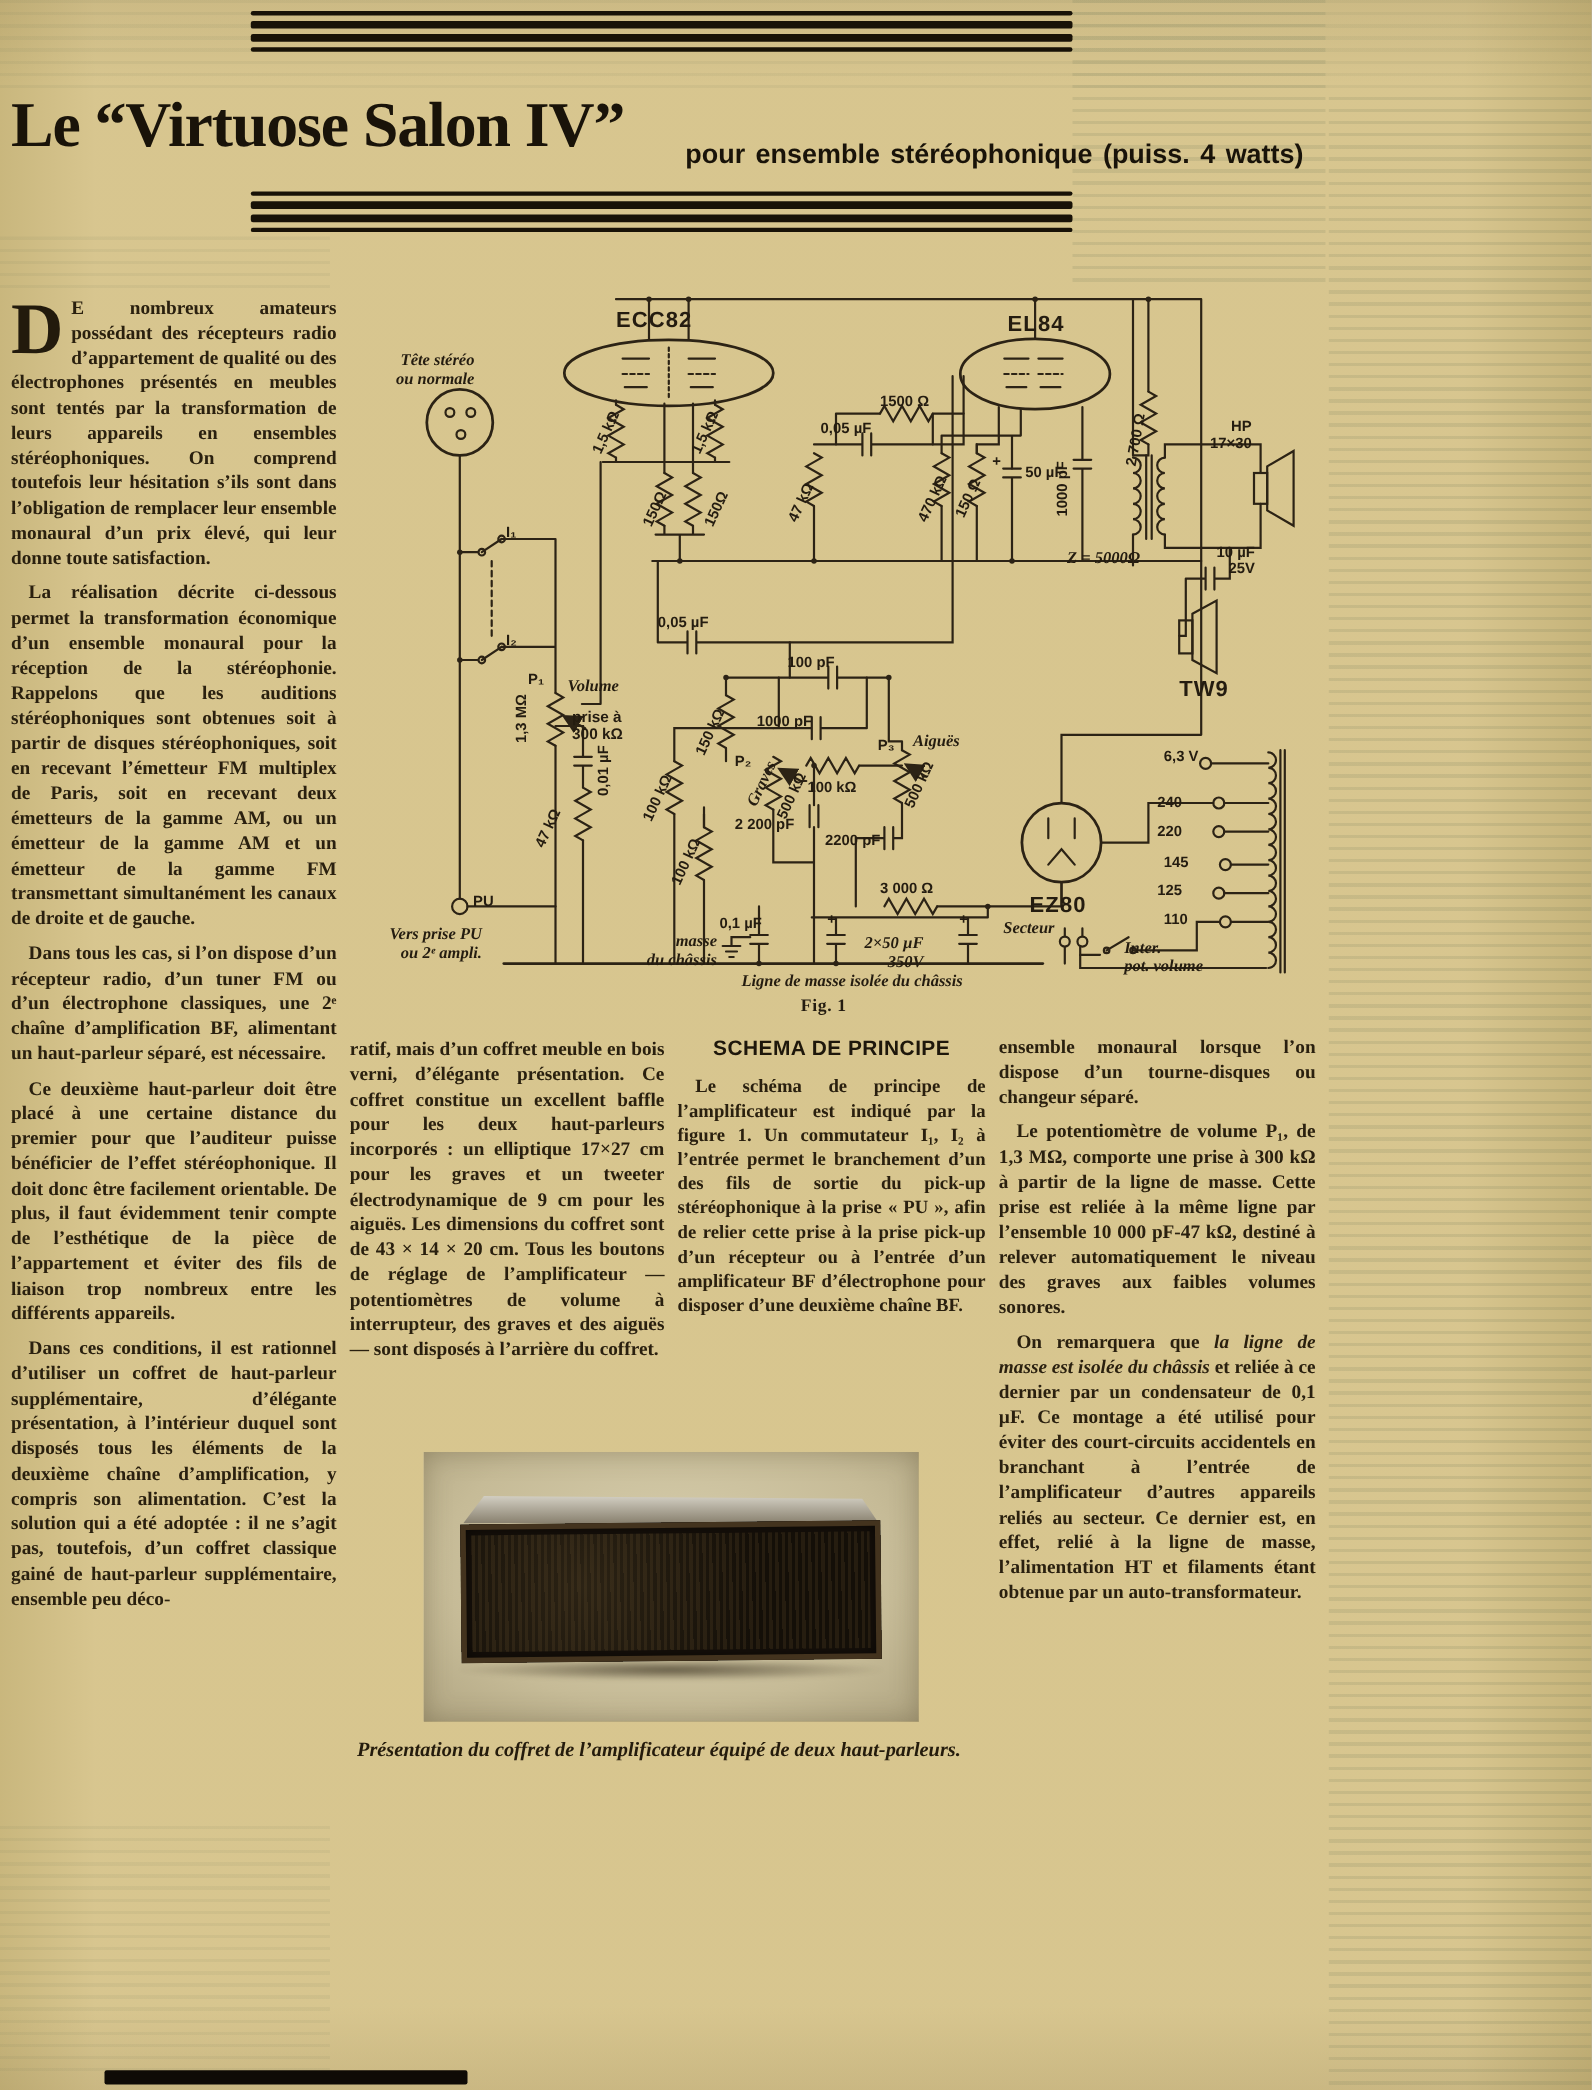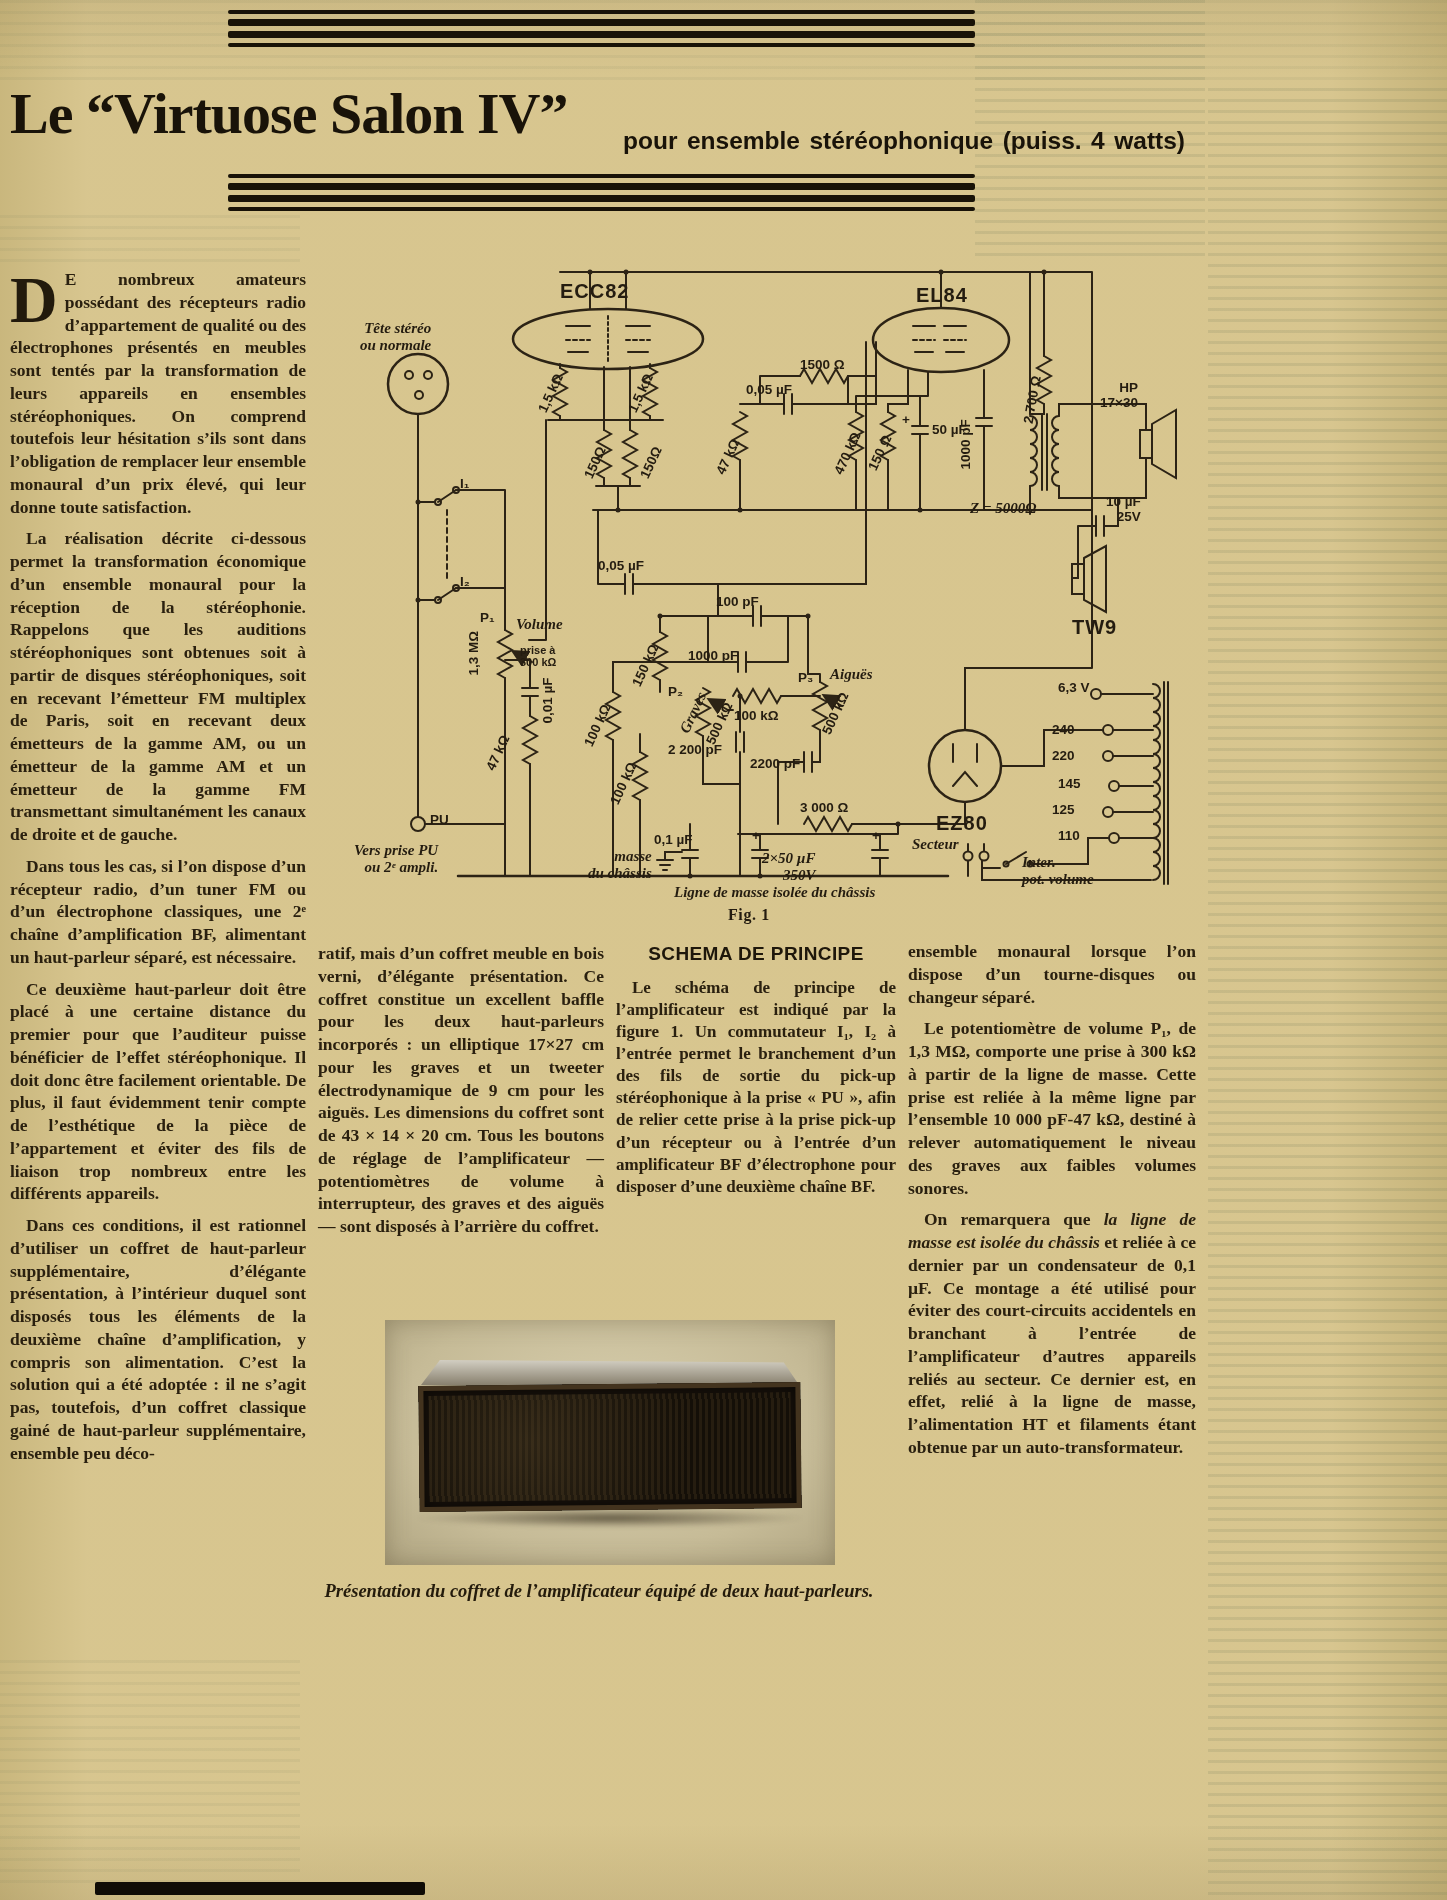--- a/index.html
+++ b/index.html
@@ -40,21 +40,21 @@
   .colhead{margin:4px 0 12px;font:700 19px/1.1 "Liberation Sans",sans-serif;text-align:center;letter-spacing:.4px;color:#1e170b;}
 
   
   .schem{position:absolute;left:308px;top:264px;width:897px;height:660px;}
   .schem svg{position:absolute;left:0;top:0;}
   .labels{position:absolute;left:0;top:0;width:100%;height:100%;}
   .sl{position:absolute;font:700 13.5px/1.12 "Liberation Sans",sans-serif;color:#241c10;white-space:pre;transform-origin:0 50%;}
   .sl.big{font-size:20px;letter-spacing:1px;}
   .sl.it{font:700 italic 15px/1.12 "Liberation Serif",serif;}
   .sl.ctr{text-align:right;}
-  .sl.sm{font-size:11px;}
+  .sl.sm{font-size:14px;}
   .sl.fig{font:700 16px "Liberation Serif",serif;letter-spacing:.6px;}
 
   
   .photo{position:absolute;left:385px;top:1320px;width:450px;height:245px;overflow:hidden;
     background:radial-gradient(ellipse at 50% 42%,#d8cfae 0%,#c6bb97 65%,#b1a683 100%);
     box-shadow:inset 0 0 24px rgba(80,68,40,.35);}
   .cab-shadow{position:absolute;left:28px;top:188px;width:394px;height:20px;
     background:radial-gradient(ellipse,rgba(35,26,12,.6),rgba(0,0,0,0) 70%);filter:blur(2px);}
   .cab-top{position:absolute;left:36px;top:40px;width:378px;height:25px;
     background:linear-gradient(#d2cec2,#88806e);
@@ -329,21 +329,21 @@
         <span class="sl" style="left: 518px; top: 462px; transform: rotate(-65deg);">500 kΩ</span>
         <span class="sl" style="left: 360px; top: 478px;">2 200 pF</span>
         <span class="sl" style="left: 306px; top: 532px; transform: rotate(-65deg);">100 kΩ</span>
         <span class="sl" style="left: 442px; top: 492px;">2200 pF</span>
         <span class="sl" style="left: 492px; top: 536px;">3 000 Ω</span>
         <span class="sl it ctr" style="left: 280px; top: 584px;">masse
 du châssis</span>
         <span class="sl" style="left: 346px; top: 568px;">0,1 µF</span>
         <span class="sl" style="left: 444px; top: 564px;">+</span>
         <span class="sl" style="left: 564px; top: 564px;">+</span>
-        <span class="sl it ctr" style="left: 454px; top: 586px;">2×50 µF
+        <span class="sl it ctr" style="left: 478px; top: 586px;">2×50 µF
 350V</span>
         <span class="sl it" style="left: 366px; top: 620px;">Ligne de masse isolée du châssis</span>
         <span class="sl it" style="left: 604px; top: 572px;">Secteur</span>
         <span class="sl it" style="left: 714px; top: 590px;">Inter.
 pot. volume</span>
         <span class="sl big" style="left: 628px; top: 548px;">EZ80</span>
         <span class="sl" style="left: 750px; top: 416px;">6,3 V</span>
         <span class="sl" style="left: 744px; top: 458px;">240</span>
         <span class="sl" style="left: 744px; top: 484px;">220</span>
         <span class="sl" style="left: 750px; top: 512px;">145</span>

